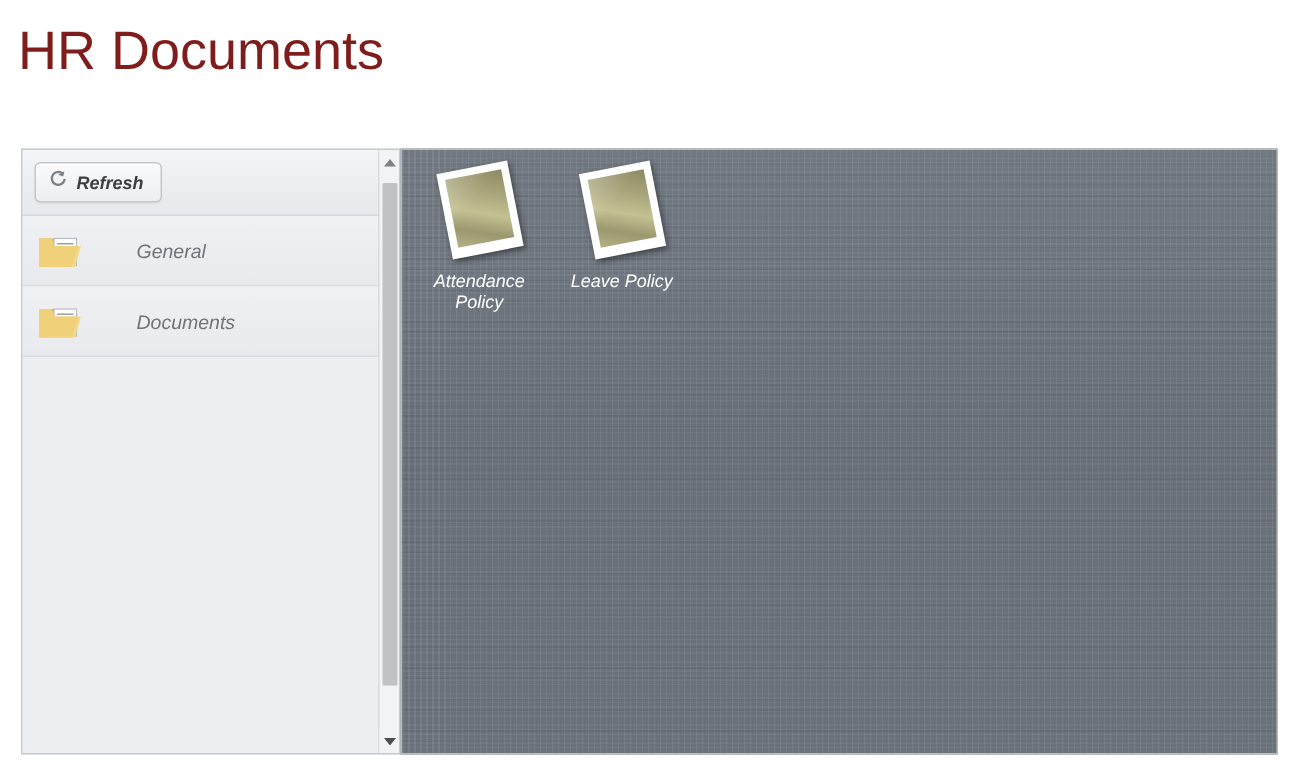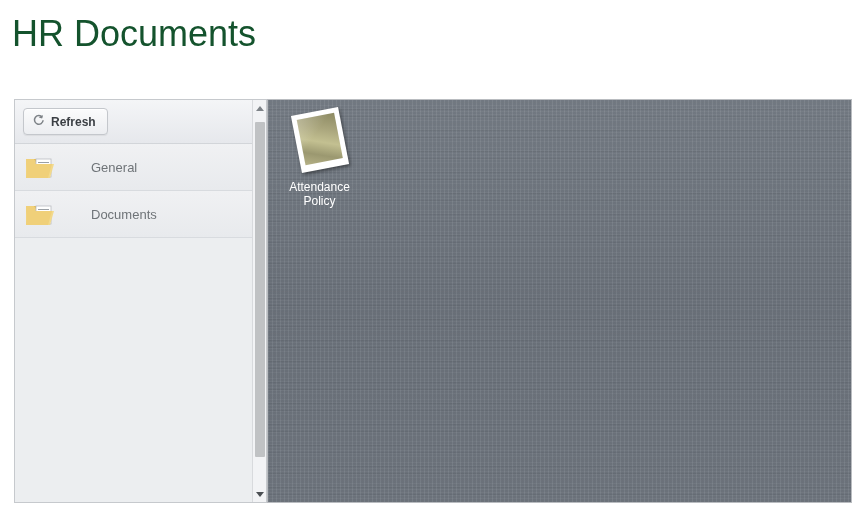--- a/index.html
+++ b/index.html
@@ -11,31 +11,31 @@
     position:relative;
   }
 
   
   #page-title{
     position:absolute;
     left:12px; top:12px;
     font-size:36px;
     line-height:44px;
     font-weight:400;
-    color:#14532d;
+    color:#7f1d1d;
     letter-spacing:0px;
     white-space:nowrap;
     text-shadow:0 1px 0 #ffffff;
   }
 
   
   #workspace{
     position:absolute;
     left:14px; top:99px;
-    width:838px; height:404px;
+    width:838px; height:404px;font-style:italic;
   }
 
   
   #sidebar{
     position:absolute;
     left:0; top:0;
     width:253px; height:404px;
     background:#eceef0;
     border:1px solid #c6c9cd;
     box-sizing:border-box;
@@ -290,17 +290,25 @@
 
       <div class="doc-tile">
         <div class="thumb-wrap">
           <div class="thumb-frame">
             <div class="thumb-img"></div>
           </div>
         </div>
         <div class="doc-label">Attendance Policy</div>
       </div>
 
+      <div class="doc-tile">
+        <div class="thumb-wrap">
+          <div class="thumb-frame">
+            <div class="thumb-img"></div>
+          </div>
+        </div>
+        <div class="doc-label">Leave Policy</div>
+      </div>
 
     </div>
   </div>
 
 </div>
 
 </body></html>

